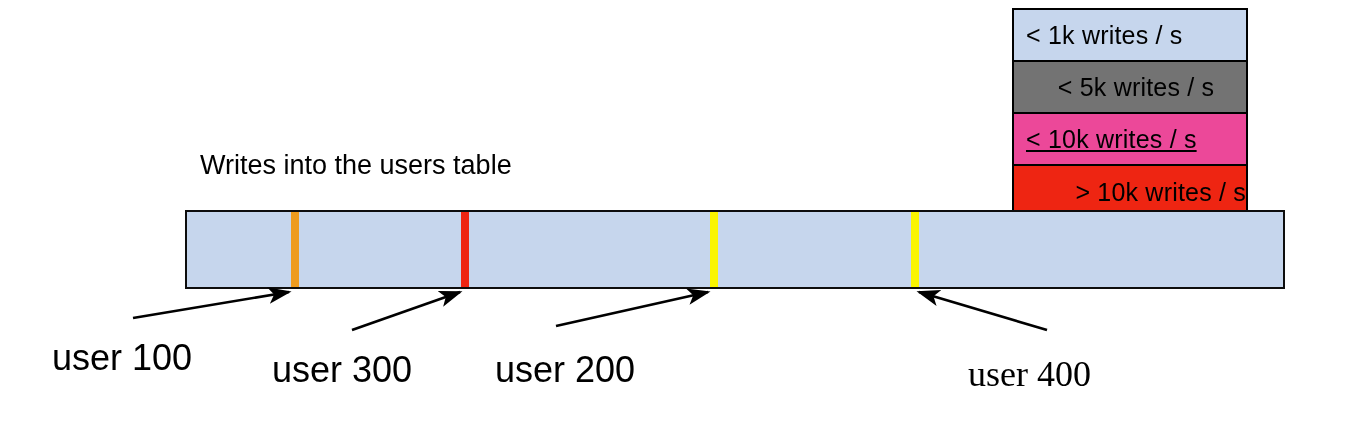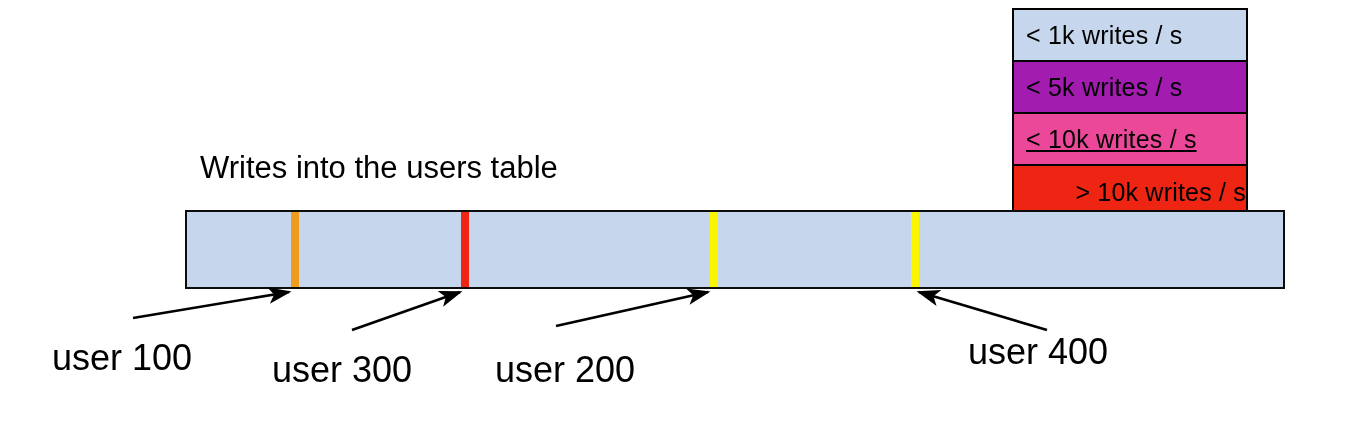--- a/index.html
+++ b/index.html
@@ -48,21 +48,21 @@
     line-height: 1;
     letter-spacing: 0.2px;
     white-space: nowrap;
   }
 
   
   .chart-title {
     position: absolute;
     left: 200px;
     top: 152px;
-    font-size: 31px;
+    font-size: 27px;
     line-height: 1;
     white-space: nowrap;
   }
 
   
   .bar {
     position: absolute;
     left: 185px;
     top: 210px;
     width: 1100px;
@@ -97,21 +97,21 @@
 </style>
 </head>
 <body>
 
 <div id="diagram-canvas">
 
   <div class="legend">
     <div class="legend-row" style="background:#c6d6ed;">
       <span class="legend-label">&lt; 1k writes / s</span>
     </div>
-    <div class="legend-row" style="background:#a21caf;">
+    <div class="legend-row" style="background:#737373;justify-content:center;">
       <span class="legend-label">&lt; 5k writes / s</span>
     </div>
     <div class="legend-row" style="background:#ec4899;text-decoration:underline;">
       <span class="legend-label">&lt; 10k writes / s</span>
     </div>
     <div class="legend-row" style="background:#ee2512;justify-content:flex-end;">
       <span class="legend-label">&gt; 10k writes / s</span>
     </div>
   </div>
 
@@ -136,15 +136,15 @@
     <line x1="352" y1="330" x2="460" y2="292" stroke="#000000" stroke-width="2.6" marker-end="url(#arrowhead)"></line>
 
     <line x1="556" y1="326" x2="708" y2="292" stroke="#000000" stroke-width="2.6" marker-end="url(#arrowhead)"></line>
 
     <line x1="1047" y1="330" x2="919" y2="292" stroke="#000000" stroke-width="2.6" marker-end="url(#arrowhead)"></line>
   </svg>
 
   <div class="user-label" style="left:52px; top:340px;">user 100</div>
   <div class="user-label" style="left:272px; top:352px;">user 300</div>
   <div class="user-label" style="left:495px; top:352px;">user 200</div>
-  <div class="user-label" style="left:968px; top:334px;">user 400</div>
+  <div class="user-label" style="left:968px; top:356px;font-family:Liberation Serif, serif;">user 400</div>
 
 </div>
 
 </body></html>

